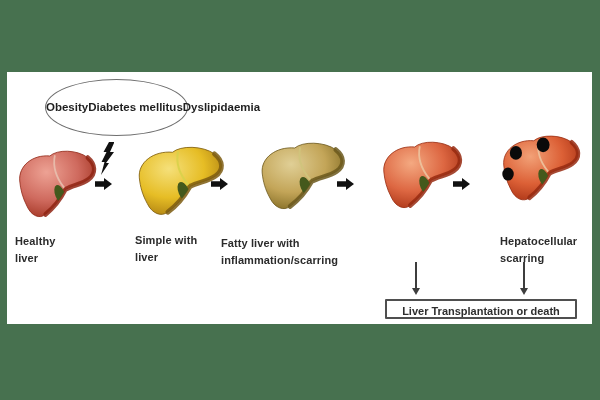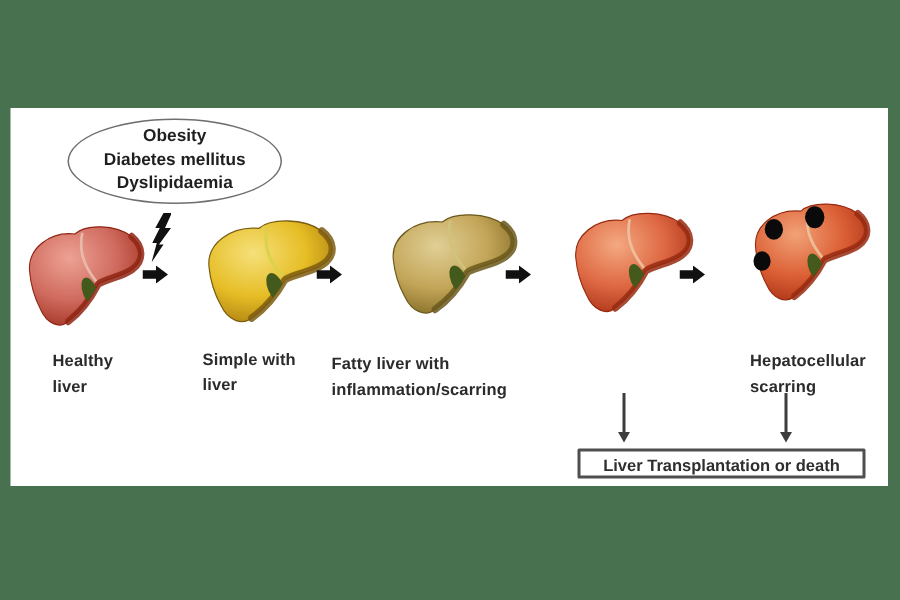--- a/index.html
+++ b/index.html
@@ -8,21 +8,21 @@
     font-family:"Liberation Sans",sans-serif;
   }
   .frame-bg{position:absolute;inset:0;}
   .canvas{
     position:absolute;left:7px;top:72px;width:585px;height:252px;
     background:#ffffff;
   }
   .risk-ellipse{
     position:absolute;left:38px;top:7px;width:143px;height:57px;
     border:1.5px solid #6e6e6e;border-radius:50%;background:#ffffff;
-    display:flex;flex-direction:column;align-items:center;justify-content:center;
+    display:flex;flex-direction:row;align-items:center;justify-content:flex-start;
     box-sizing:border-box;
   }
   .risk-line{
     font-size:11.5px;line-height:15.5px;font-weight:600;color:#1f1f1f;
     white-space:nowrap;
   }
   .liver-wrap{position:absolute;}
   .flow-arrow{position:absolute;width:17px;height:12px;}
   .bolt{position:absolute;left:94px;top:70px;width:13px;height:33px;}
   .stage-label{
@@ -165,21 +165,21 @@
     <div class="flow-arrow" style="left:204px;top:104px"><svg width="17" height="12" viewBox="0 0 17 12">
           <polygon points="0,3.2 9,3.2 9,0 17,6 9,12 9,8.8 0,8.8" fill="#111111"></polygon>
         </svg></div>
     <div class="flow-arrow" style="left:330px;top:104px"><svg width="17" height="12" viewBox="0 0 17 12">
           <polygon points="0,3.2 9,3.2 9,0 17,6 9,12 9,8.8 0,8.8" fill="#111111"></polygon>
         </svg></div>
     <div class="flow-arrow" style="left:446px;top:104px"><svg width="17" height="12" viewBox="0 0 17 12">
           <polygon points="0,3.2 9,3.2 9,0 17,6 9,12 9,8.8 0,8.8" fill="#111111"></polygon>
         </svg></div>
 
-    <div class="stage-label" style="left:28px;top:161px">
+    <div class="stage-label" style="left:8px;top:161px">
       <div>Healthy</div>
       <div>liver</div>
     </div>
     <div class="stage-label" style="left:128px;top:160px">
       <div>Simple with</div>
       <div>liver</div>
     </div>
     <div class="stage-label" style="left:214px;top:163px">
       <div>Fatty liver with</div>
       <div>inflammation/scarring</div>

